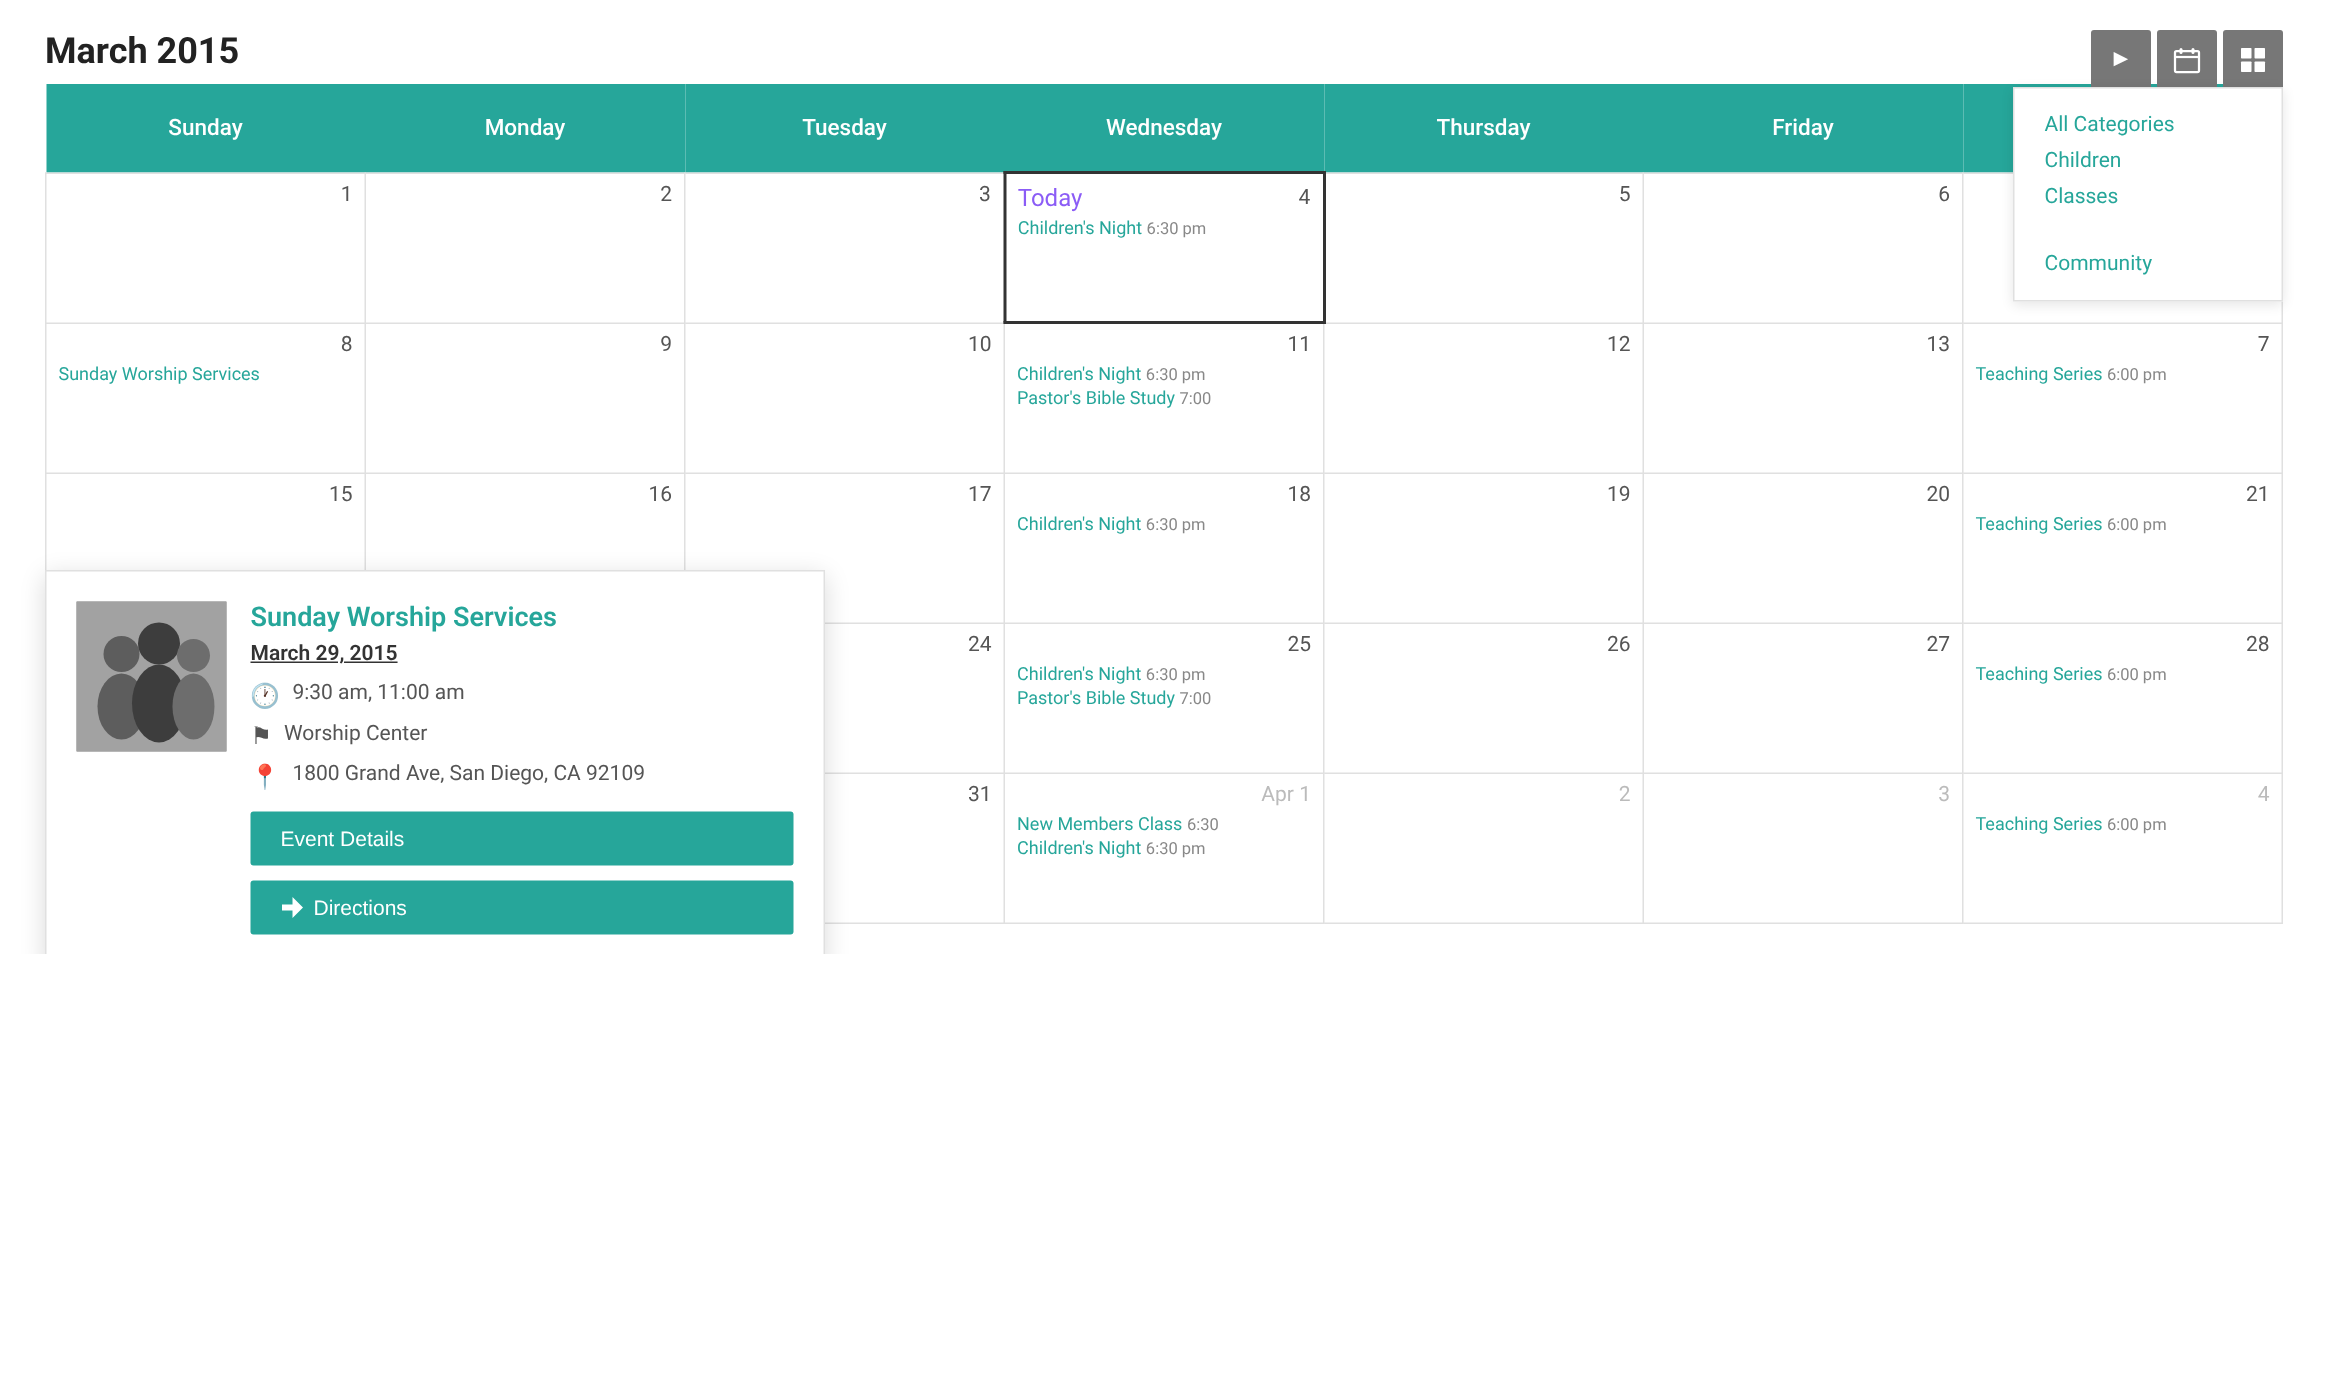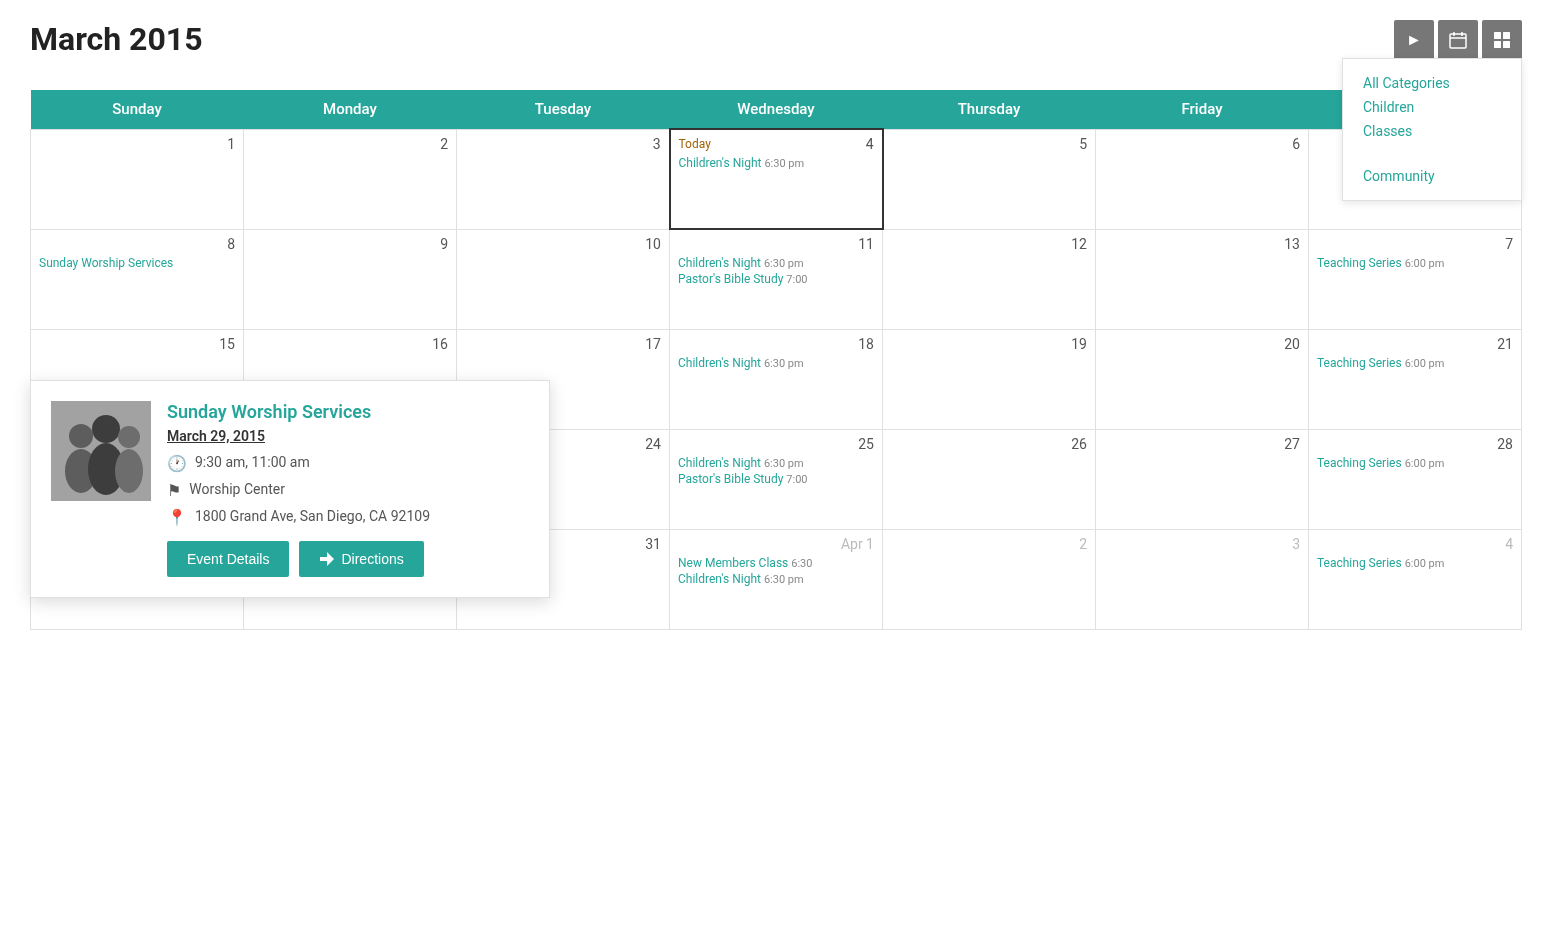--- a/index.html
+++ b/index.html
@@ -1,20 +1,20 @@
 <!DOCTYPE html>
 <html><head>
   <meta charset="utf-8">
   <style>
     * { box-sizing: border-box; margin: 0; padding: 0; }
     body { font-family: 'Roboto', Arial, sans-serif; background: #fff; color: #333; font-size: 14px; }
 
     .page-wrapper { padding: 20px 30px; position: relative; }
 
-    .page-title { font-size: 32px; font-weight: 700; color: #222; margin-bottom: 32px; }
+    .page-title { font-size: 24px; font-weight: 700; color: #222; margin-bottom: 8px; }
 
     .toolbar { position: absolute; top: 20px; right: 30px; display: flex; gap: 4px; }
     .toolbar-btn {
       width: 40px; height: 40px; background: #777; border: none; cursor: pointer;
       display: flex; align-items: center; justify-content: center; color: #fff; font-size: 16px;
       border-radius: 2px;
     }
 
     .categories-dropdown {
       position: absolute; top: 58px; right: 30px; background: #fff;
@@ -22,30 +22,30 @@
       box-shadow: 0 2px 8px rgba(0,0,0,0.1); z-index: 100;
     }
     .categories-dropdown a {
       display: block; color: #26a69a; text-decoration: none; margin-bottom: 8px; font-size: 14px;
     }
     .categories-dropdown a:last-child { margin-bottom: 0; margin-top: 29px; }
 
     .calendar { width: 100%; border-collapse: collapse; }
     .calendar th {
       background: #26a69a; color: #fff; font-weight: 500; text-align: center;
-      padding: 10px 0; font-size: 15px;
+      padding: 20px 0; font-size: 15px;
     }
     .calendar td {
       border: 1px solid #e0e0e0; vertical-align: top; padding: 6px 8px;
       width: 14.28%; min-height: 100px; height: 100px;
     }
     .calendar td.today { border: 2px solid #333; }
     .day-number { text-align: right; font-size: 14px; color: #555; margin-bottom: 4px; }
     .today-row { display: flex; justify-content: space-between; align-items: center; }
-    .today-text { font-size: 12px; color: #a16207; }
+    .today-text { font-size: 16px; color: #8b5cf6; }
     .other-month .day-number { color: #bbb; }
     .other-month .event-item { color: #aaa !important; }
 
     .event-item {
       color: #26a69a; font-size: 12px; cursor: pointer; white-space: nowrap;
       overflow: hidden; text-overflow: ellipsis; margin-bottom: 2px;
     }
     .event-time { color: #888; font-size: 11px; }
 
     
@@ -59,21 +59,21 @@
       width: 100px; height: 100px; object-fit: cover; flex-shrink: 0;
       background: #888; display: flex; align-items: center; justify-content: center;
       overflow: hidden;
     }
     .popup-image svg { width: 100px; height: 100px; }
     .popup-content { flex: 1; }
     .popup-title { color: #26a69a; font-size: 18px; font-weight: 600; margin-bottom: 6px; }
     .popup-date { font-weight: 600; font-size: 14px; margin-bottom: 10px; color: #333; text-decoration: underline; }
     .popup-detail { display: flex; align-items: flex-start; gap: 8px; margin-bottom: 8px; color: #555; font-size: 14px; }
     .popup-icon { flex-shrink: 0; font-size: 16px; }
-    .popup-buttons { display: flex; gap: 10px; margin-top: 14px; }
+    .popup-buttons { display: flex; gap: 10px; margin-top: 14px; flex-direction: column; }
     .popup-btn {
       padding: 10px 20px; border: none; cursor: pointer; font-size: 14px; font-weight: 500;
       border-radius: 2px; display: flex; align-items: center; gap: 6px;
     }
     .popup-btn-primary { background: #26a69a; color: #fff; }
     
     
   </style>
 </head>
 <body>

